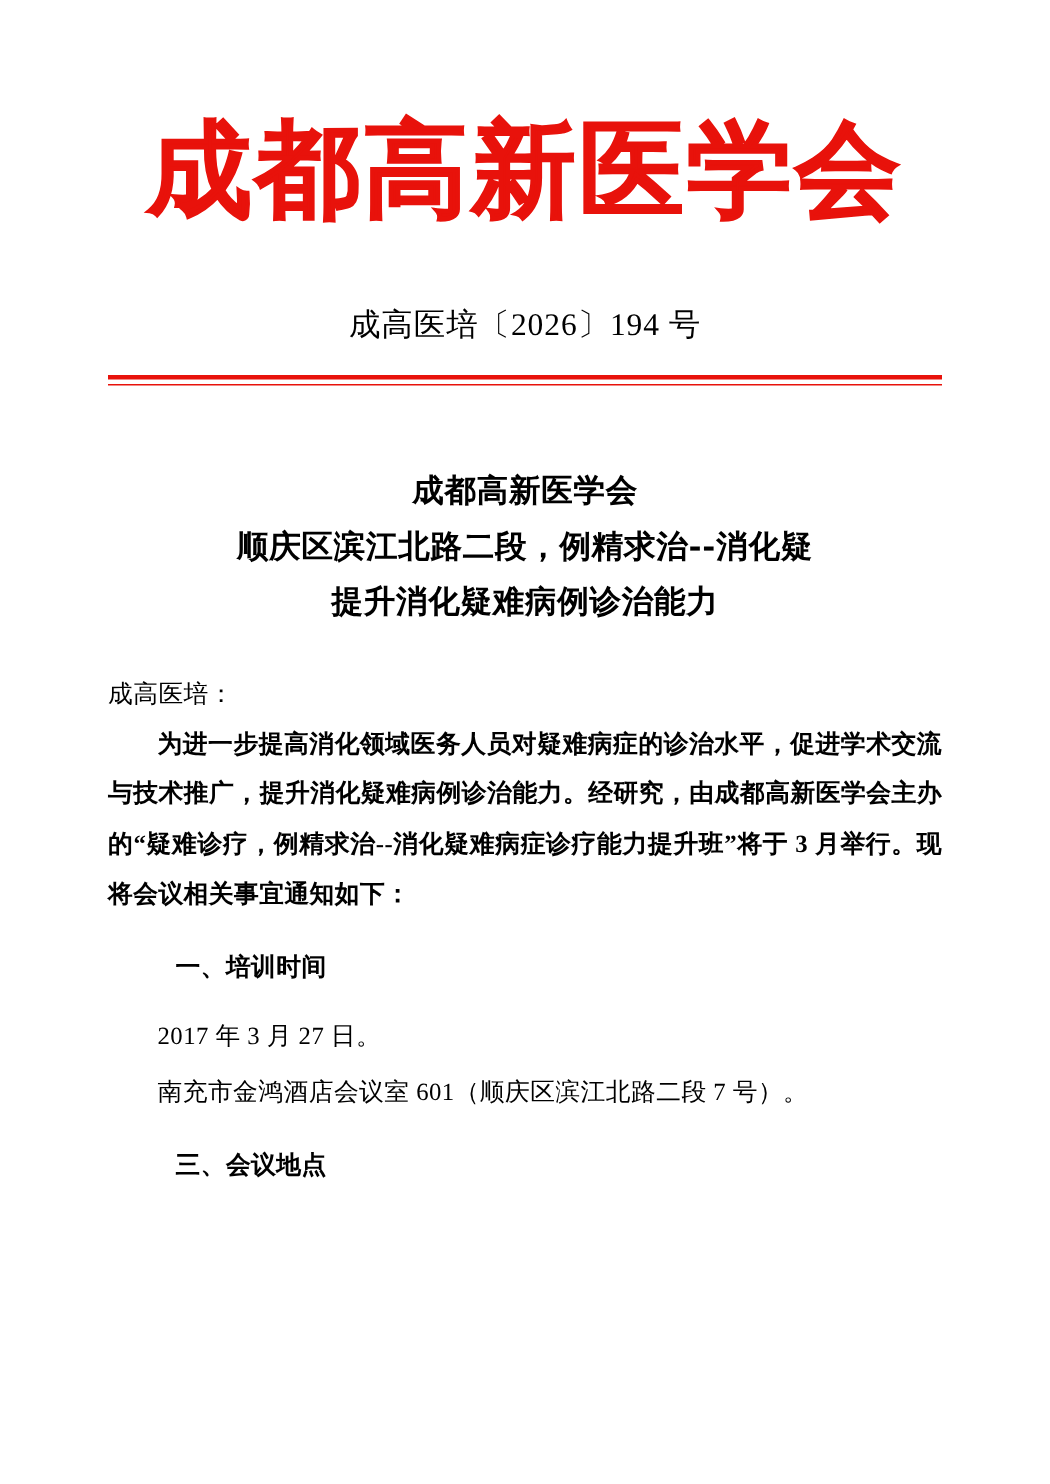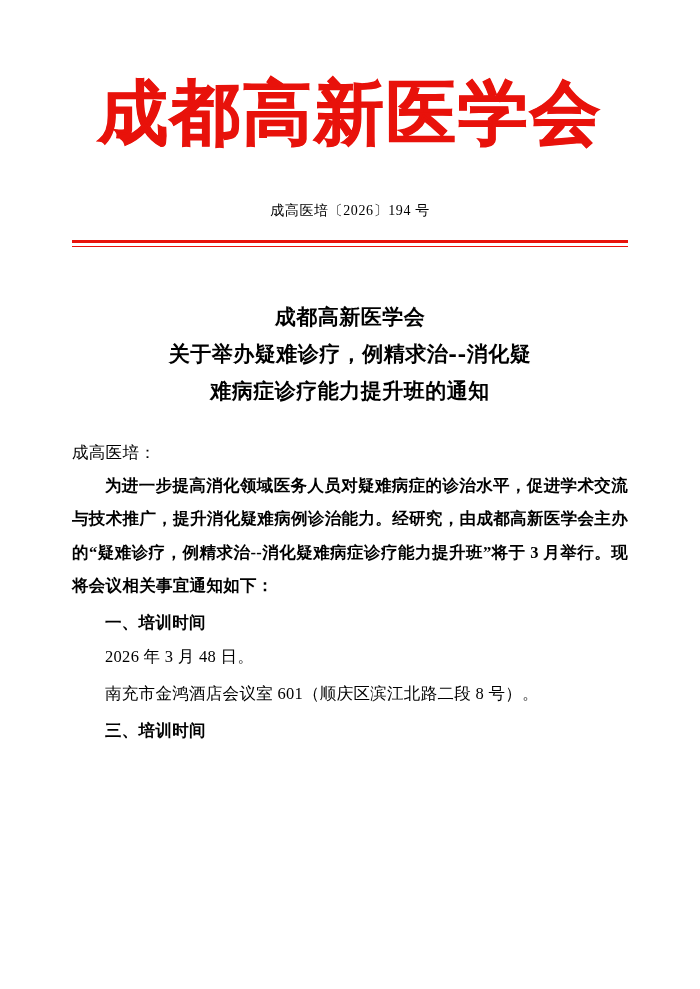--- a/index.html
+++ b/index.html
@@ -35,21 +35,21 @@
     letter-spacing: 2px;
     color: #e8120b;
     white-space: nowrap;
     -webkit-text-stroke: 1px #e8120b;
   }
 
   
   .doc-number {
     margin-top: 54px;
     text-align: center;
-    font-size: 14px;
+    font-size: 21px;
     letter-spacing: 0.6px;
     color: #000;
   }
 
   
   .red-rule-wrap {
     margin-top: 20px;
   }
   .red-rule-thick {
     height: 3px;
@@ -87,21 +87,21 @@
   }
   .salutation {
     margin: 0;
   }
   .para {
     margin: 0;
     text-indent: 2em;
     font-weight: bold;
   }
   .section-head {
-    margin: 0;
+    margin: 12px;
     text-indent: 2em;
     font-family: "DejaVu Serif", "Liberation Serif", serif;
     font-weight: bold;
     font-size: 16.5px;
   }
   .section-body {
     margin: 0;
     text-indent: 2em;
   }
   .gap-sm { height: 4px; }
@@ -117,32 +117,32 @@
 
   <div class="doc-number">成高医培〔2026〕194 号</div>
 
   <div class="red-rule-wrap">
     <div class="red-rule-thick"></div>
     <div class="red-rule-thin"></div>
   </div>
 
   <div class="doc-title">
     <span class="line">成都高新医学会</span>
-    <span class="line">关于举办疑难诊疗，例精求治--消化疑</span>
-    <span class="line">难病症诊疗能力提升班的通知</span>
+    <span class="line">顺庆区滨江北路二段，例精求治--消化疑</span>
+    <span class="line">提升消化疑难病例诊治能力</span>
   </div>
 
   <div class="body-block">
     <p class="salutation">成高医培：</p>
     <p class="para">为进一步提高消化领域医务人员对疑难病症的诊治水平，促进学术交流与技术推广，提升消化疑难病例诊治能力。经研究，由成都高新医学会主办的“疑难诊疗，例精求治--消化疑难病症诊疗能力提升班”将于 3 月举行。现将会议相关事宜通知如下：</p>
 
     <div class="gap-sm"></div>
     <p class="section-head">一、培训时间</p>
-    <p class="section-body">2026 年 3 月 48 日。</p>
+    <p class="section-body">2017 年 3 月 27 日。</p>
 
     <div class="gap-sm"></div>
-    <p class="section-body">南充市金鸿酒店会议室 601（顺庆区滨江北路二段 8 号）。</p>
+    <p class="section-body">南充市金鸿酒店会议室 601（顺庆区滨江北路二段 7 号）。</p>
 
     <div class="gap-sm"></div>
-    <p class="section-head">三、培训时间</p>
+    <p class="section-head">三、会议地点</p>
   </div>
 
 </div>
 
 </body></html>

